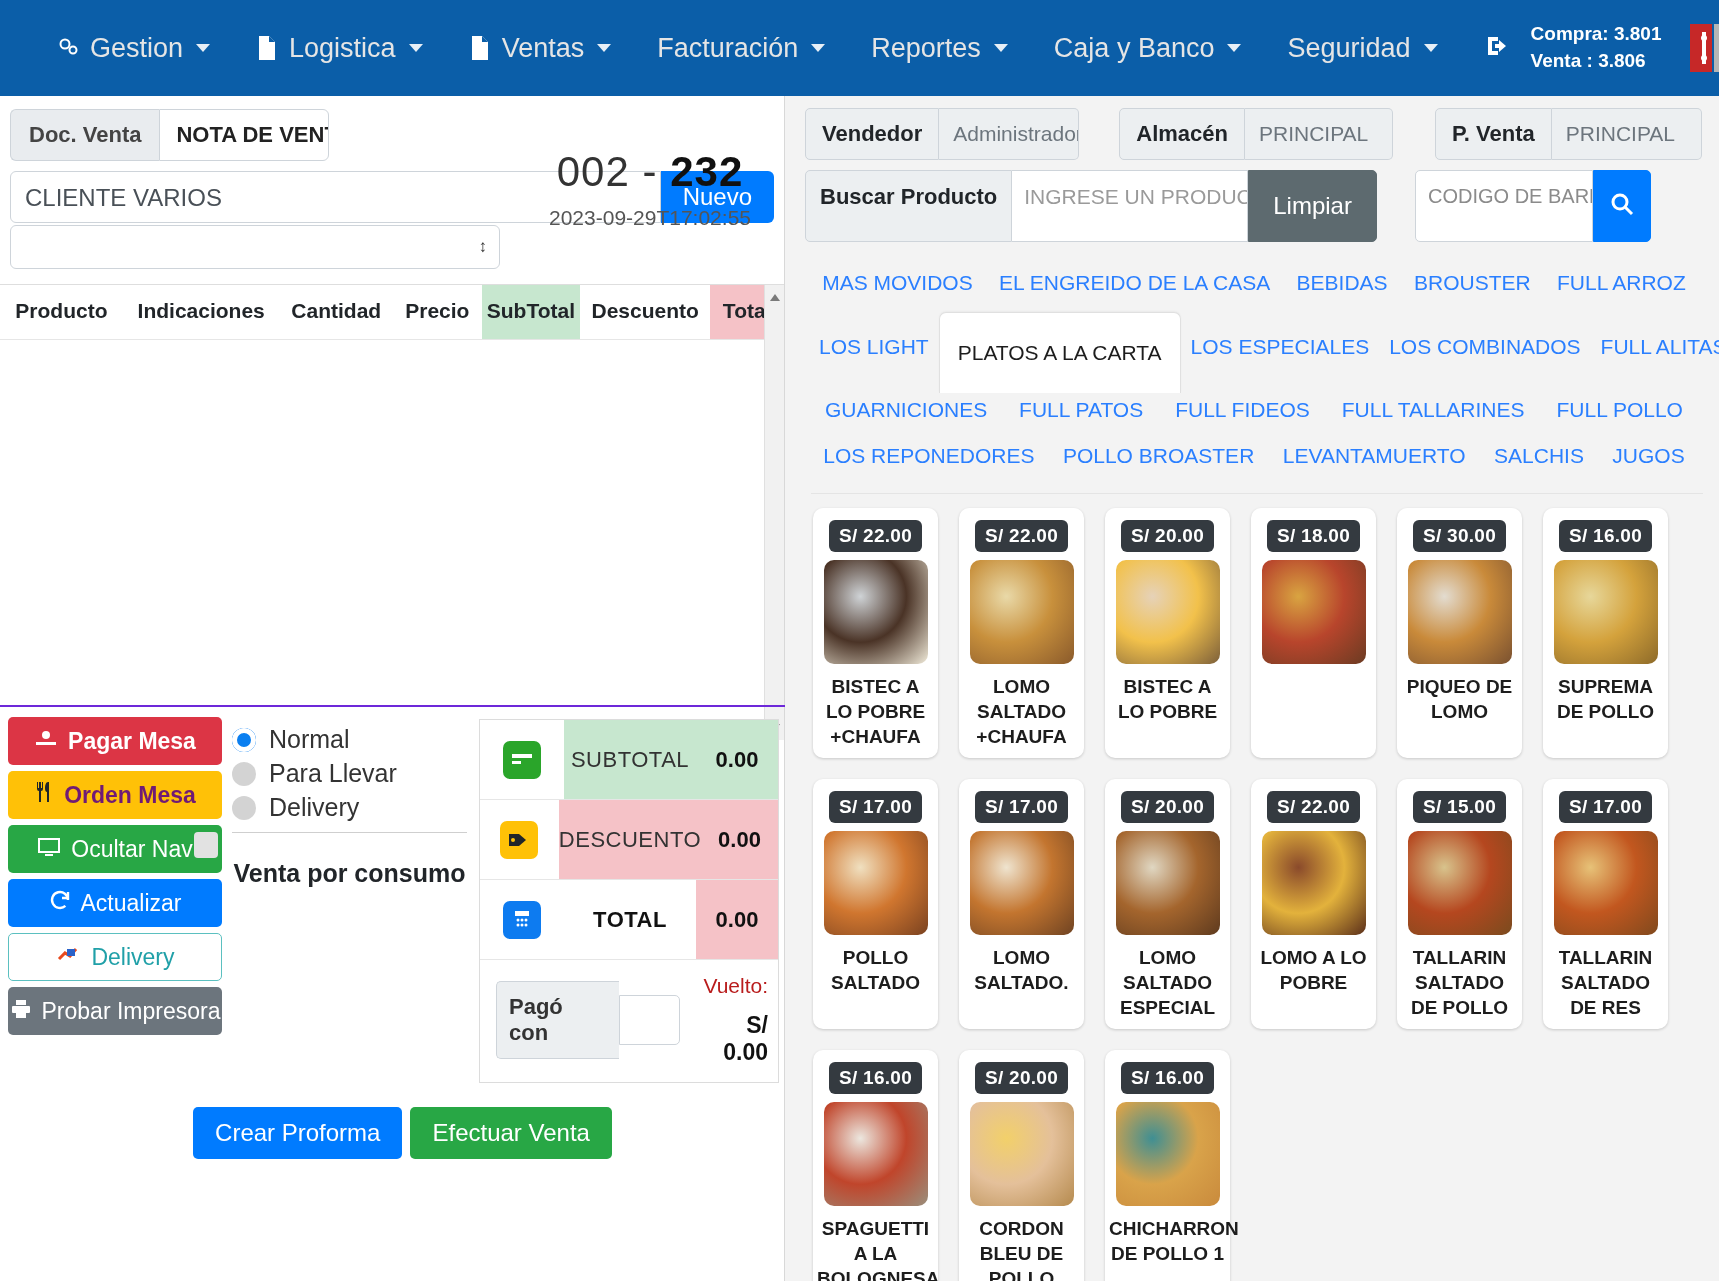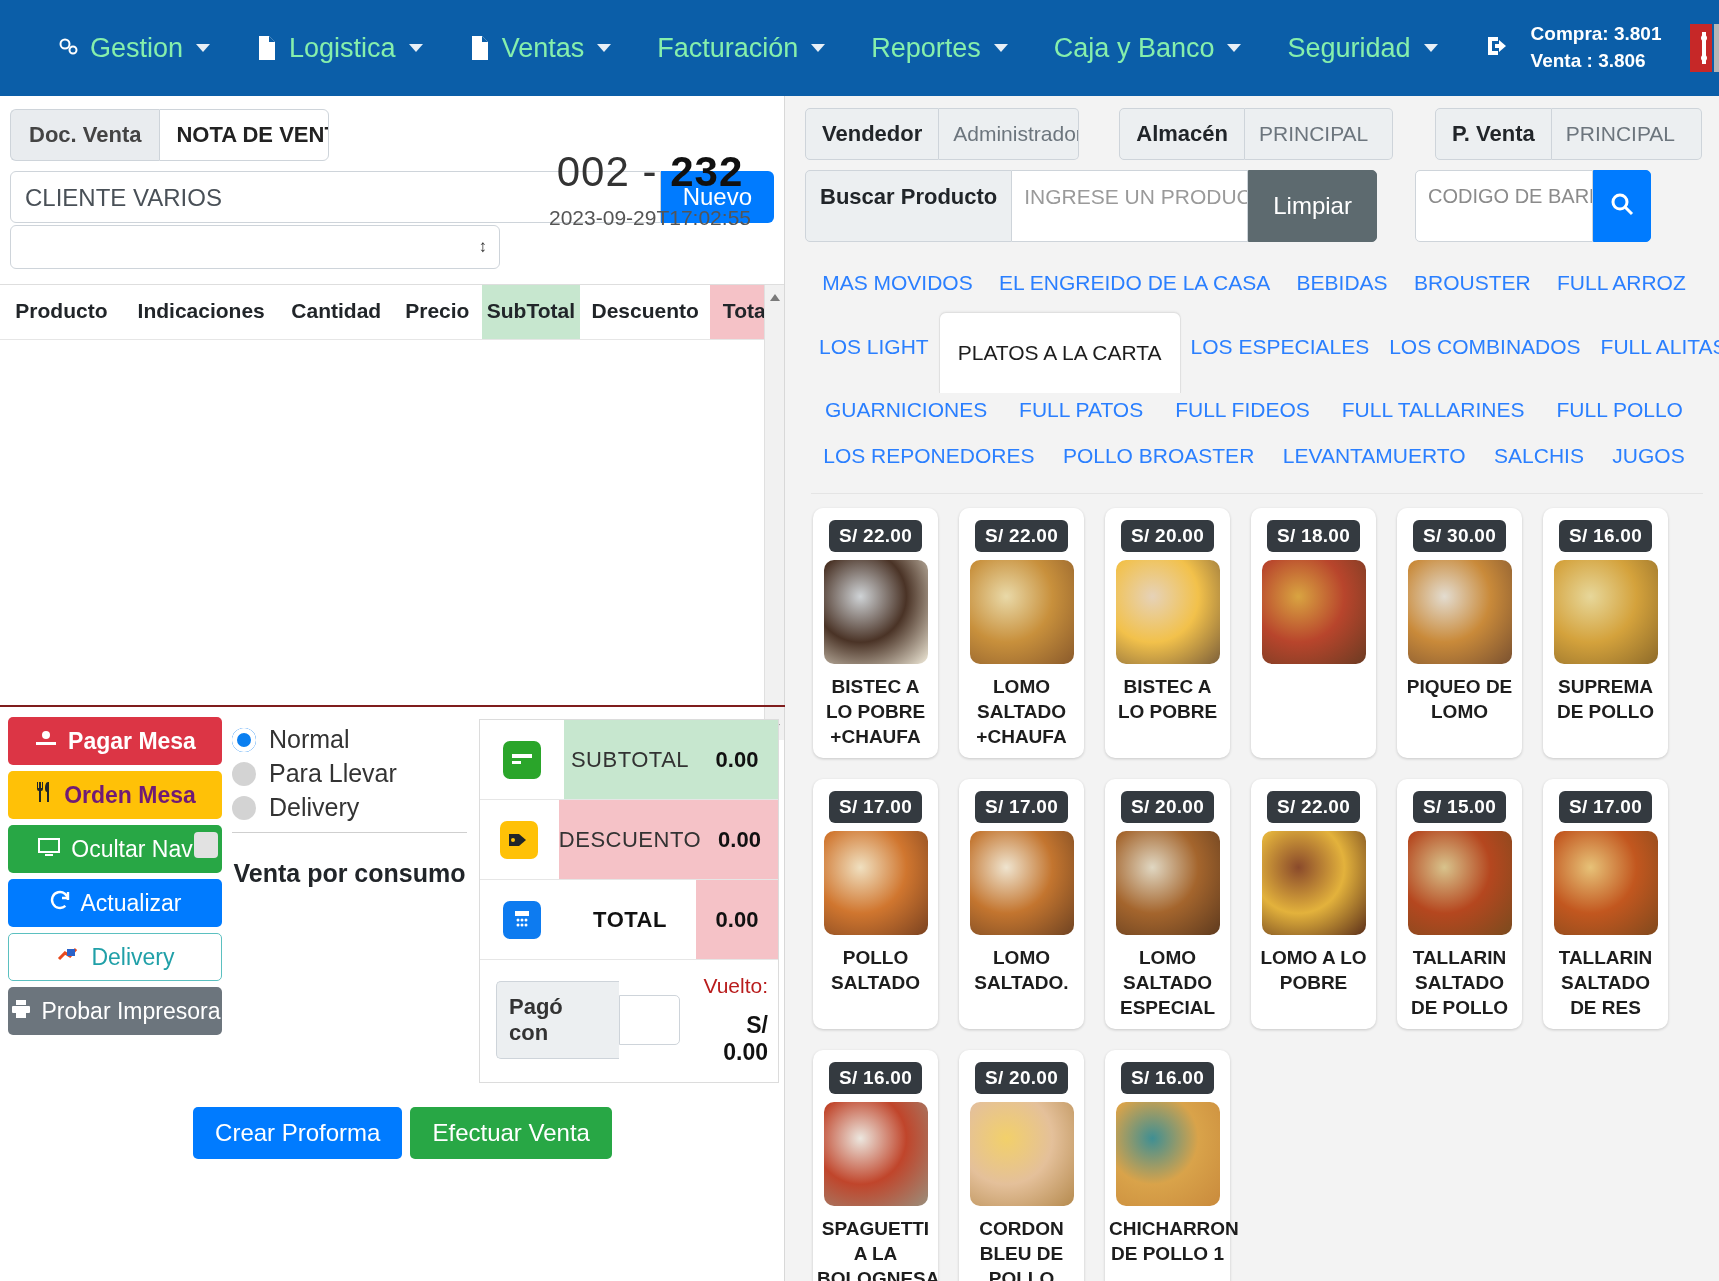--- a/index.html
+++ b/index.html
@@ -15,21 +15,21 @@
     height: 96px;
     background: #0b5ea8;
     display: flex;
     align-items: center;
     padding: 0 0 0 34px;
     position: relative;
     box-shadow: 0 2px 3px rgba(0,0,0,.35);
   }
   .nav-item {
     display: flex; align-items: center; gap: 9px;
-    color: #86efac;
+    color: #e5e5e5;
     font-size: 27px;
     padding: 0 23px;
     white-space: nowrap;
     cursor: pointer;
   }
   .nav-item .caret {
     width: 0; height: 0;
     border-left: 7px solid transparent;
     border-right: 7px solid transparent;
     border-top: 8px solid #ffffff;
@@ -111,21 +111,21 @@
     background: #f1f1f1; border-left: 1px solid #e0e0e0;
   }
   .vscroll .arrow {
     position: absolute; left: 5px; width: 0; height: 0;
     border-left: 5px solid transparent; border-right: 5px solid transparent;
   }
   .vscroll .arrow.up { top: 9px; border-bottom: 7px solid #7a7a7a; }
   .vscroll .arrow.dn { bottom: 9px; border-top: 7px solid #7a7a7a; }
 
   
-  .bottom { position: absolute; left: 0; top: 609px; width: 785px; border-top: 2px solid #7f1d1d; }
+  .bottom { position: absolute; left: 0; top: 609px; width: 785px; border-top: 2px solid #6d28d9; }
   .bottom-inner { display: flex; padding: 10px 0 0 0; }
   .act-col { width: 222px; padding-left: 8px; }
   .act-btn {
     width: 214px; height: 48px; border: none; border-radius: 5px;
     display: flex; align-items: center; justify-content: center; gap: 10px;
     font-size: 23px; font-weight: bold; margin-bottom: 6px; cursor: pointer;
     color: #fff; position: relative;
   }
   .act-btn.pagar { background: #dc3545; }
   .act-btn.orden { background: #ffc107; color: #701a75; }

